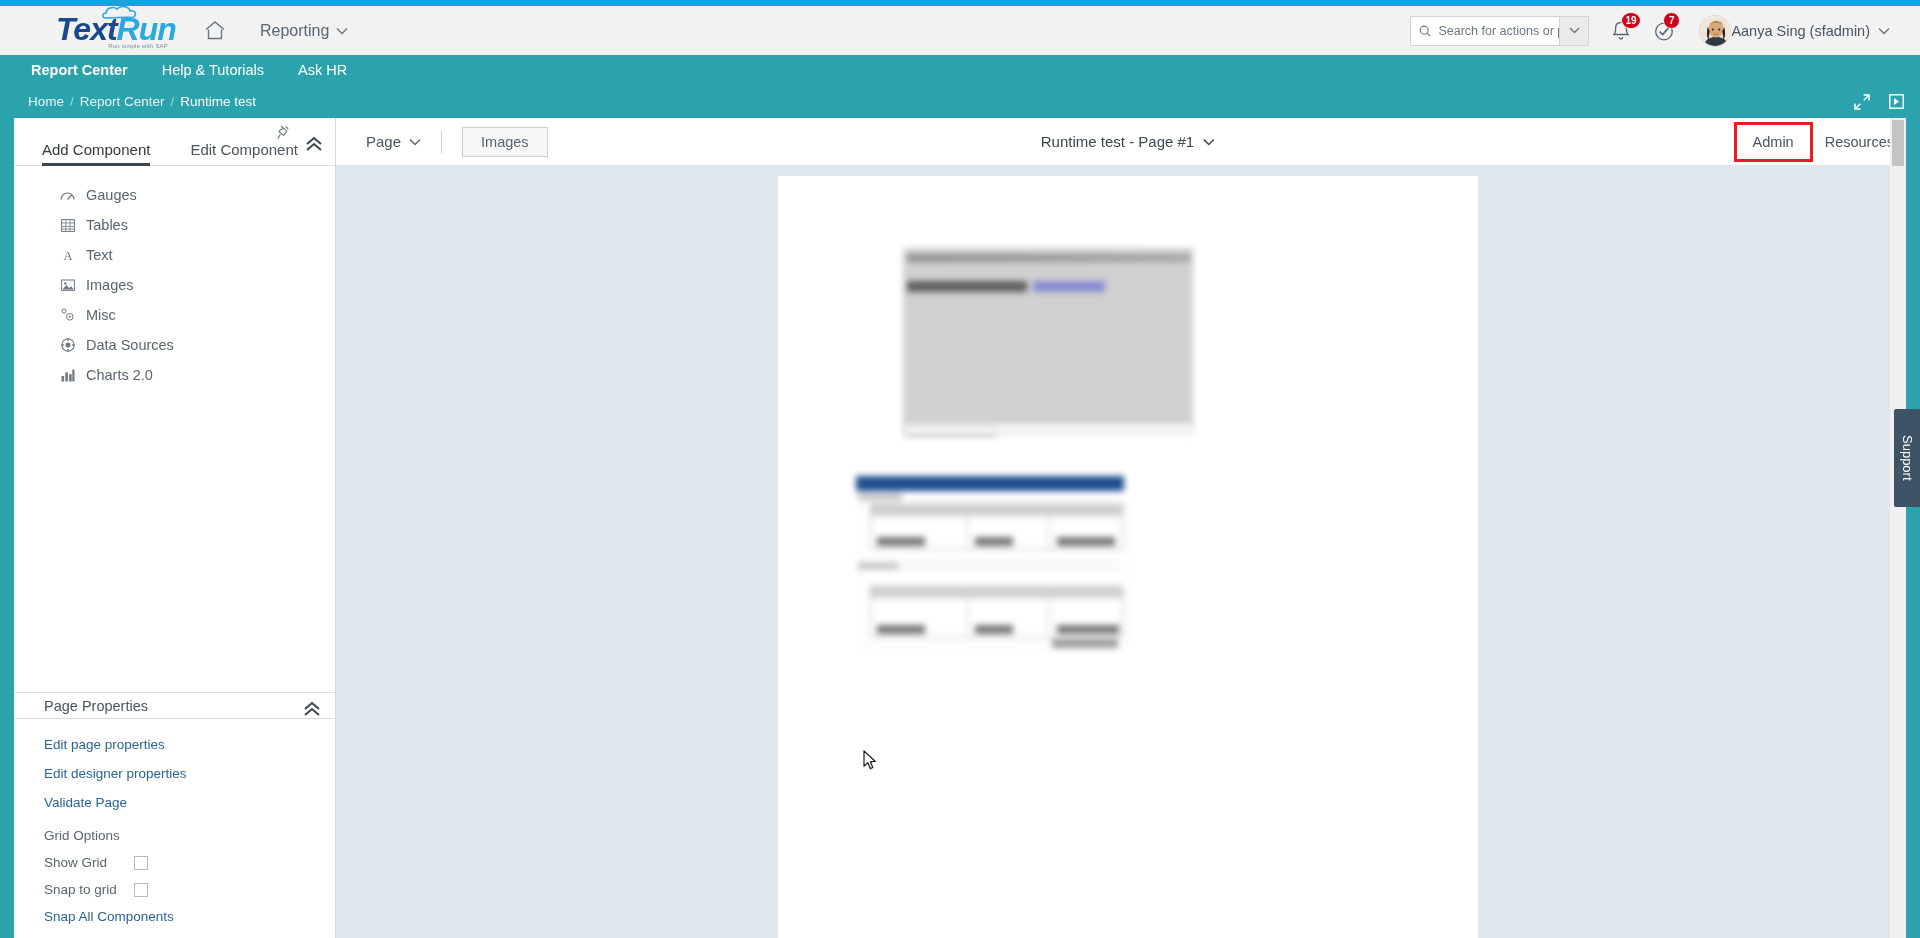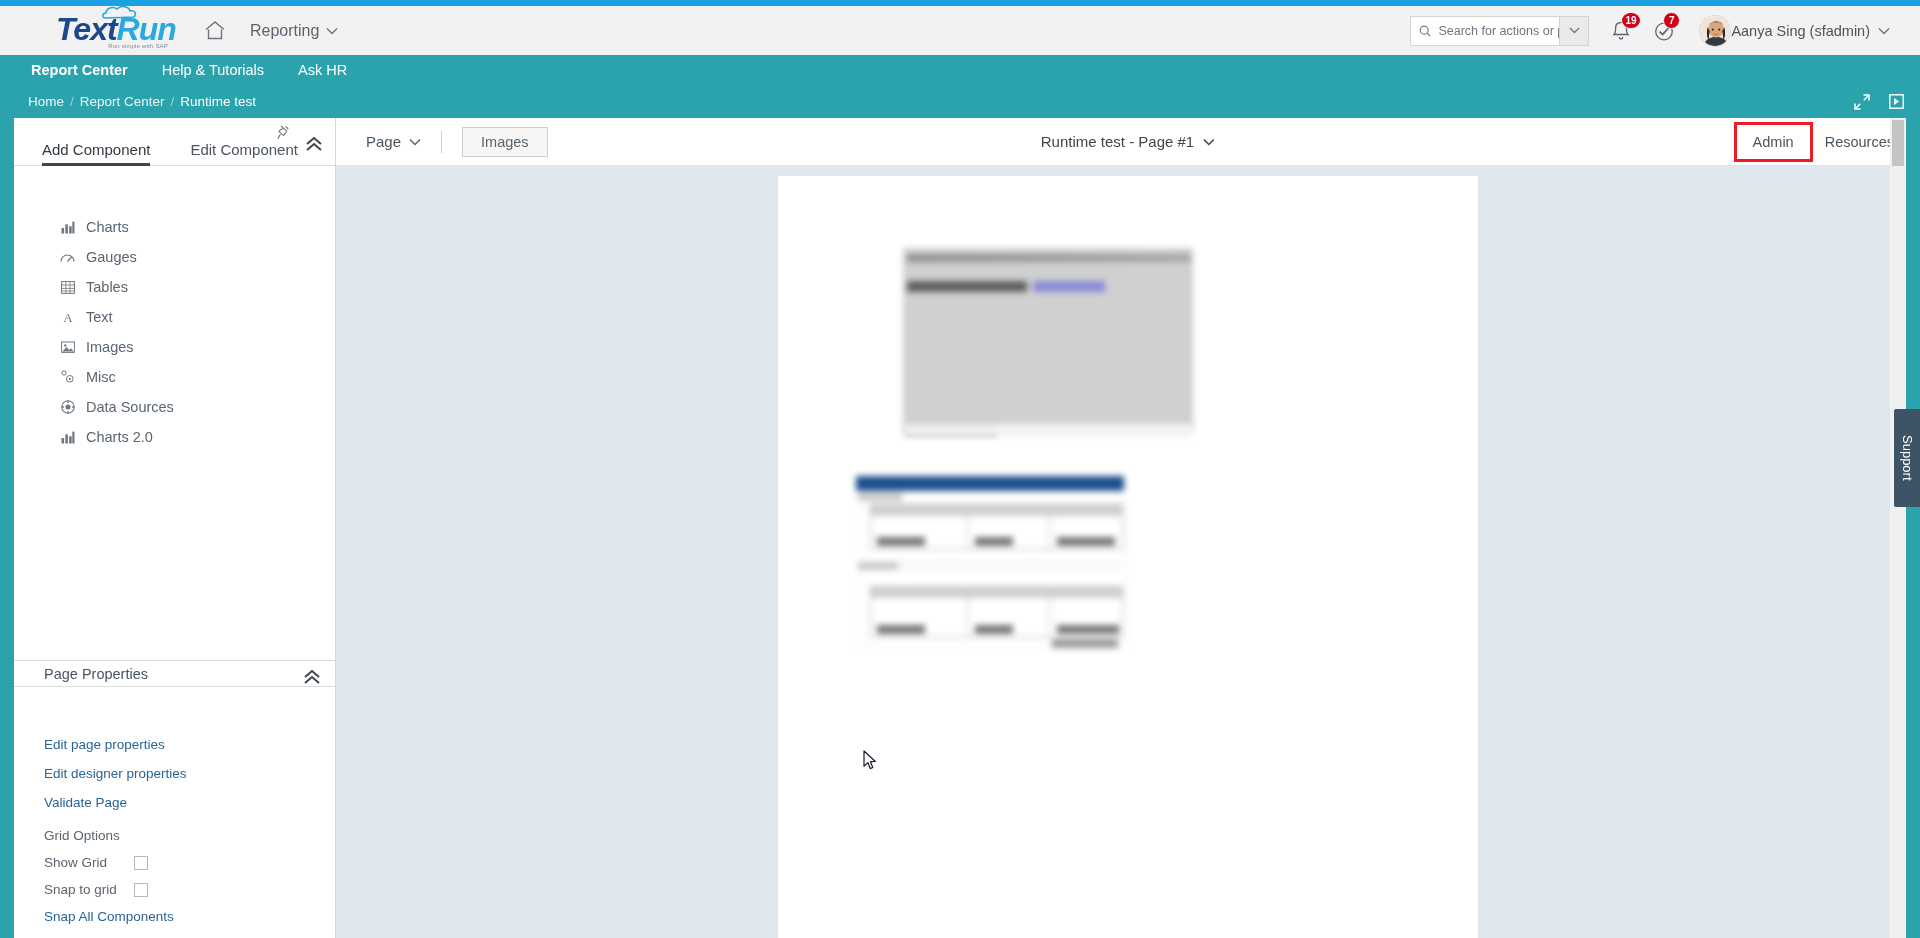--- a/index.html
+++ b/index.html
@@ -29,21 +29,21 @@
   .logo-tag {
     font-size: 6px; color: #7d8c9c; text-align: right;
     margin-top: -2px; letter-spacing: .2px;
   }
   .logo-cloud {
     position: absolute; left: 46px; top: -7px;
     width: 46px; height: 14px;
   }
   .home-icon { margin-left: 36px; display: flex; align-items: center; }
   .nav-reporting {
-    margin-left: 24px; font-size: 16px; color: #5a6570;
+    margin-left: 34px; font-size: 16px; color: #5a6570;
     display: flex; align-items: center; gap: 7px; cursor: pointer;
   }
   .chev { display: inline-block; }
 
   .header-right {
     margin-left: auto; display: flex; align-items: center; height: 100%;
   }
   .search-box {
     width: 150px; height: 30px; border: 1px solid #d4d4d4; background: #fff;
     display: flex; align-items: center; padding-left: 8px; gap: 7px;
@@ -106,21 +106,21 @@
   
   .main {
     height: calc(938px - 6px - 49px - 30px - 33px);
     background: #2aa3ad; display: flex; position: relative;
     padding: 0 0 0 14px;
   }
 
   
   .left-panel {
     width: 322px; background: #ffffff; display: flex; flex-direction: column;
-    border-right: 1px solid #d8d8d8; flex-shrink: 0; gap: 32px;
+    border-right: 1px solid #d8d8d8; flex-shrink: 0;
   }
   .panel-tabs {
     height: 48px; display: flex; align-items: flex-end; position: relative;
     border-bottom: 1px solid #dcdcdc; padding-left: 28px; gap: 40px;
   }
   .panel-tab {
     font-size: 15px; color: #4a545e; padding-bottom: 7px; cursor: pointer;
     position: relative;
   }
   .panel-tab.active { color: #333b42; }
@@ -455,31 +455,20 @@
       </span>
       <span class="collapse-icon">
         <svg width="18" height="16" viewBox="0 0 18 16">
           <path d="M2 8 L9 2 L16 8" fill="none" stroke="#3c464f" stroke-width="2"></path>
           <path d="M2 14 L9 8 L16 14" fill="none" stroke="#3c464f" stroke-width="2"></path>
         </svg>
       </span>
     </div>
 
     <div class="comp-list">
-      <div class="comp-item">
-        <span class="comp-ico">
-          <svg width="14" height="13" viewBox="0 0 14 13">
-            <rect x="0.5" y="7" width="2.6" height="5.5" fill="#6f7880"></rect>
-            <rect x="4.3" y="3.4" width="2.6" height="9.1" fill="#6f7880"></rect>
-            <rect x="8.1" y="5.2" width="2.6" height="7.3" fill="#6f7880"></rect>
-            <rect x="11.3" y="0.6" width="2.2" height="11.9" fill="#6f7880"></rect>
-          </svg>
-        </span>
-        <span>Charts</span>
-      </div>
 
       <div class="comp-item">
         <span class="comp-ico">
           <svg width="15" height="13" viewBox="0 0 15 13">
             <path d="M1 10.5 A6.5 6.5 0 0 1 14 10.5" fill="none" stroke="#6f7880" stroke-width="1.2"></path>
             <line x1="7.5" y1="10.5" x2="11.6" y2="6" stroke="#6f7880" stroke-width="1.2"></line>
           </svg>
         </span>
         <span>Gauges</span>
       </div>

